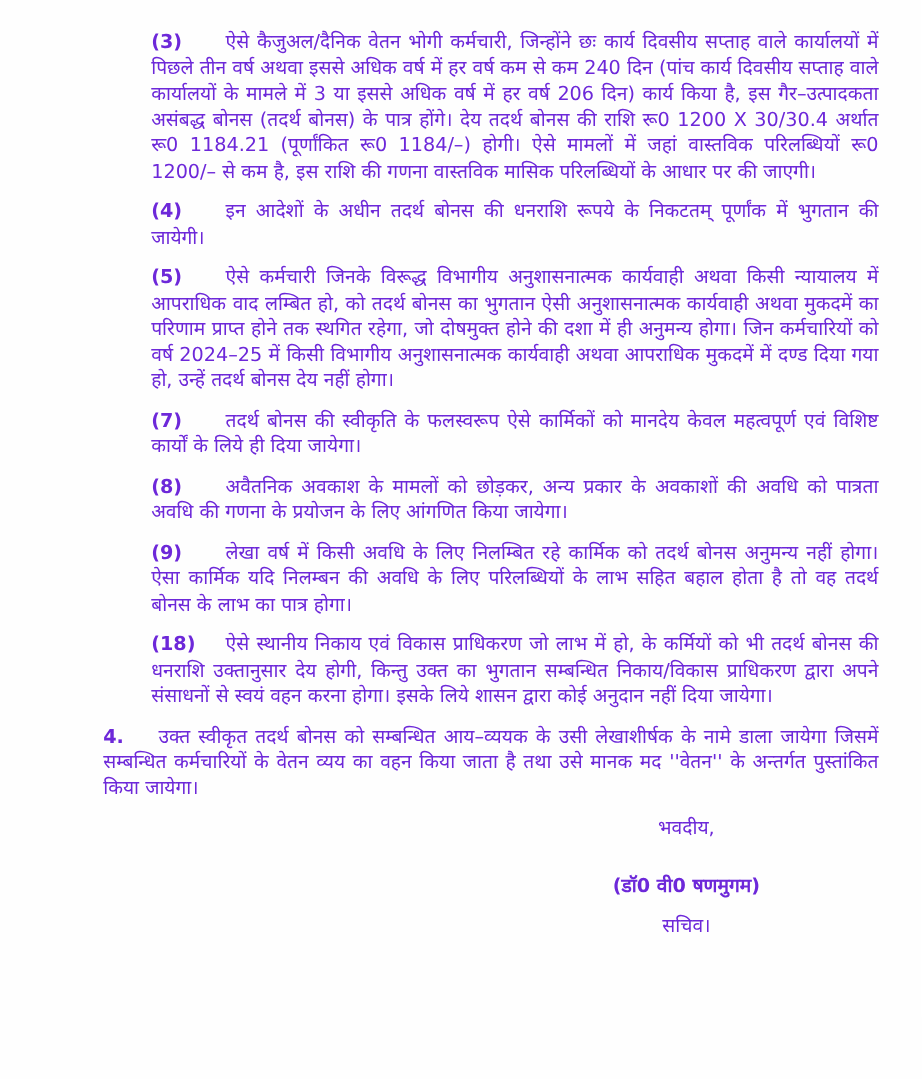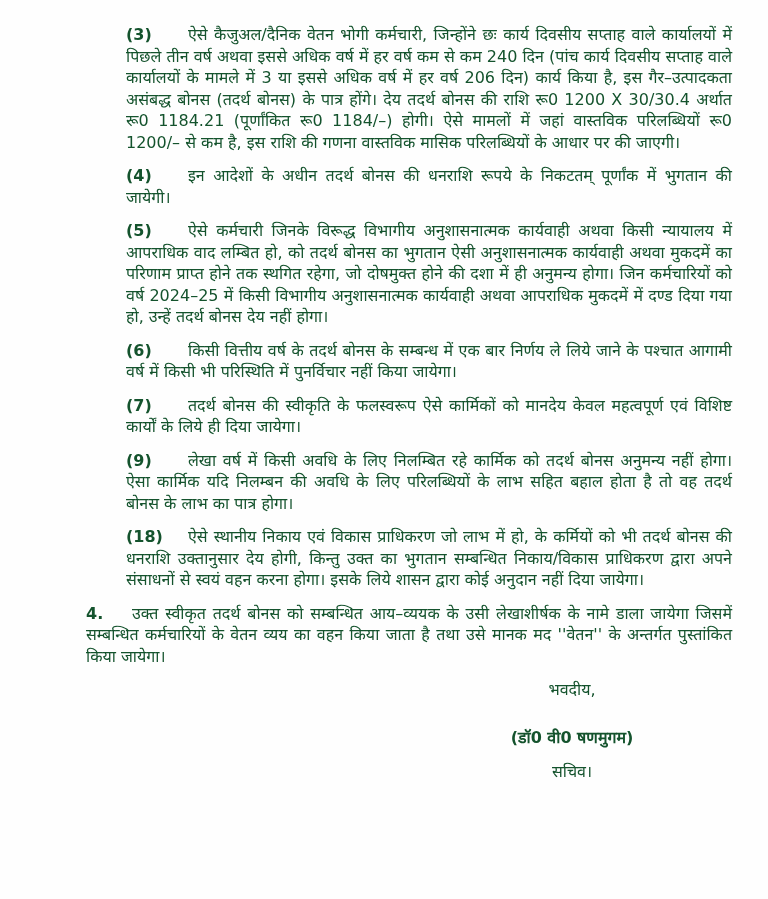--- a/index.html
+++ b/index.html
@@ -11,21 +11,21 @@
     position: relative;
     width: 768px;
     height: 899px;
     box-sizing: border-box;
     background: #fefefe;
     padding: 24px 36px 0 86px;
     overflow: hidden;
     font-family: "DejaVu Sans", sans-serif;
     font-size: 16px;
     line-height: 21.5px;
-    color: #14532d;
+    color: #6d28d9;
     text-align: justify;
     -moz-text-align-last: left;
     text-align-last: left;
   }
   p.para {
     margin: 0 0 12px 0;
     padding: 0;
   }
   p.sub {
     margin-left: 40px;
@@ -60,24 +60,24 @@
 <body>
 
 <div class="page">
 
   <p class="para sub"><span class="num">(3)</span><span>ऐसे कैजुअल/दैनिक वेतन भोगी कर्मचारी, जिन्होंने छः कार्य दिवसीय सप्ताह वाले कार्यालयों में पिछले तीन वर्ष अथवा इससे अधिक वर्ष में हर वर्ष कम से कम 240 दिन (पांच कार्य दिवसीय सप्ताह वाले कार्यालयों के मामले में 3 या इससे अधिक वर्ष में हर वर्ष 206 दिन) कार्य किया है, इस गैर–उत्पादकता असंबद्ध बोनस (तदर्थ बोनस) के पात्र होंगे। देय तदर्थ बोनस की राशि रू0 1200 X 30/30.4 अर्थात रू0 1184.21 (पूर्णांकित रू0 1184/–) होगी। ऐसे मामलों में जहां वास्तविक परिलब्धियों रू0 1200/– से कम है, इस राशि की गणना वास्तविक मासिक परिलब्धियों के आधार पर की जाएगी।</span></p>
 
   <p class="para sub"><span class="num">(4)</span><span>इन आदेशों के अधीन तदर्थ बोनस की धनराशि रूपये के निकटतम् पूर्णांक में भुगतान की जायेगी।</span></p>
 
   <p class="para sub"><span class="num">(5)</span><span>ऐसे कर्मचारी जिनके विरूद्ध विभागीय अनुशासनात्मक कार्यवाही अथवा किसी न्यायालय में आपराधिक वाद लम्बित हो, को तदर्थ बोनस का भुगतान ऐसी अनुशासनात्मक कार्यवाही अथवा मुकदमें का परिणाम प्राप्त होने तक स्थगित रहेगा, जो दोषमुक्त होने की दशा में ही अनुमन्य होगा। जिन कर्मचारियों को वर्ष 2024–25 में किसी विभागीय अनुशासनात्मक कार्यवाही अथवा आपराधिक मुकदमें में दण्ड दिया गया हो, उन्हें तदर्थ बोनस देय नहीं होगा।</span></p>
 
-  <p class="para sub"><span class="num">(6)</span><span>किसी वित्तीय वर्ष के तदर्थ बोनस के सम्बन्ध में एक बार निर्णय ले लिये जाने के पश्चात आगामी वर्ष में किसी भी परिस्थिति में पुनर्विचार नहीं किया जायेगा।</span></p>
 
   <p class="para sub"><span class="num">(7)</span><span>तदर्थ बोनस की स्वीकृति के फलस्वरूप ऐसे कार्मिकों को मानदेय केवल महत्वपूर्ण एवं विशिष्ट कार्यों के लिये ही दिया जायेगा।</span></p>
 
+  <p class="para sub"><span class="num">(8)</span><span>अवैतनिक अवकाश के मामलों को छोड़कर, अन्य प्रकार के अवकाशों की अवधि को पात्रता अवधि की गणना के प्रयोजन के लिए आंगणित किया जायेगा।</span></p>
 
   <p class="para sub"><span class="num">(9)</span><span>लेखा वर्ष में किसी अवधि के लिए निलम्बित रहे कार्मिक को तदर्थ बोनस अनुमन्य नहीं होगा। ऐसा कार्मिक यदि निलम्बन की अवधि के लिए परिलब्धियों के लाभ सहित बहाल होता है तो वह तदर्थ बोनस के लाभ का पात्र होगा।</span></p>
 
   <p class="para sub"><span class="num">(18)</span><span>ऐसे स्थानीय निकाय एवं विकास प्राधिकरण जो लाभ में हो, के कर्मियों को भी तदर्थ बोनस की धनराशि उक्तानुसार देय होगी, किन्तु उक्त का भुगतान सम्बन्धित निकाय/विकास प्राधिकरण द्वारा अपने संसाधनों से स्वयं वहन करना होगा। इसके लिये शासन द्वारा कोई अनुदान नहीं दिया जायेगा।</span></p>
 
 
   <p class="para main gap-before"><span class="num">4.</span><span>उक्त स्वीकृत तदर्थ बोनस को सम्बन्धित आय–व्ययक के उसी लेखाशीर्षक के नामे डाला जायेगा जिसमें सम्बन्धित कर्मचारियों के वेतन व्यय का वहन किया जाता है तथा उसे मानक मद ''वेतन'' के अन्तर्गत पुस्तांकित किया जायेगा।</span></p>
 
   <div class="signature-block">
     <p class="closing-line">भवदीय,</p>

